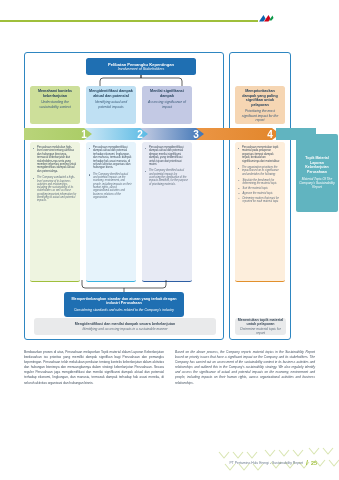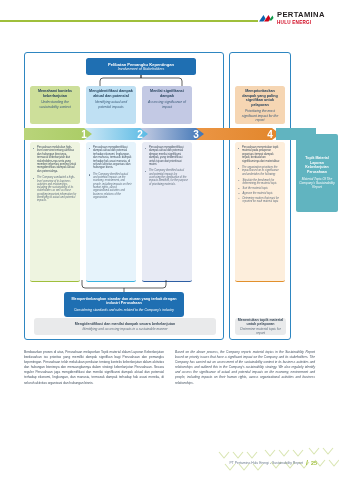--- a/index.html
+++ b/index.html
@@ -143,24 +143,20 @@
 <body>
 
 <div class="header">
   <div class="header-rule"></div>
   <div class="logo">
     <svg class="logo-mark" viewBox="0 0 32 24">
       <path d="M2 17 L11 4 L15 11 L11 17 Z" fill="#0b63ad"></path>
       <path d="M12 17 L21 4 L25 11 L21 17 Z" fill="#d0021b"></path>
       <path d="M22 15 L29 5 L31 10 L27 15 Z" fill="#0b9a4a"></path>
     </svg>
-    <div class="logo-txt">
-      <div class="logo-name">PERTAMINA</div>
-      <div class="logo-sub">HULU ENERGI</div>
-    </div>
   </div>
 </div>
 
 <div class="diagram">
 
   <div class="panel panel-left"></div>
   <div class="panel panel-right"></div>
 
   <div class="hdr-box">
     <div class="id">Pelibatan Pemangku Kepentingan</div>

